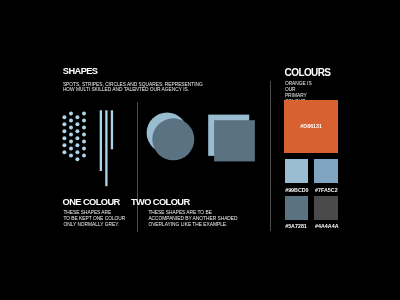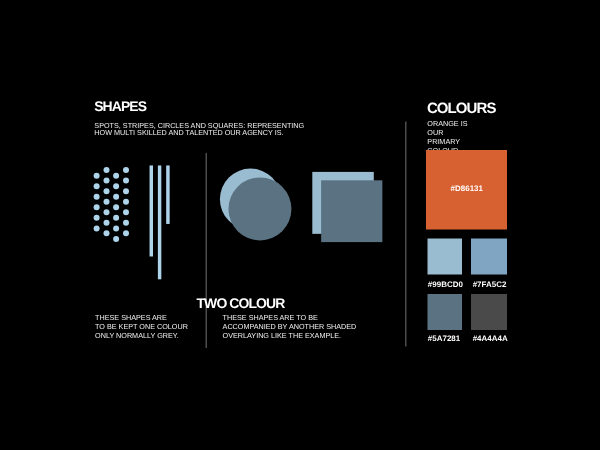--- a/index.html
+++ b/index.html
@@ -65,20 +65,21 @@
 
   <div class="abs divider" style="left:136.5px;top:102px;height:130px;"></div>
 
   <svg class="abs" style="left:144px;top:108px;" width="115" height="58">
     <circle id="c-light" cx="23" cy="24.8" r="20.4" fill="#99BCD0"></circle>
     <circle id="c-dark" cx="29.3" cy="31.3" r="21" fill="#5A7281"></circle>
     <rect id="s-light" x="64.2" y="6.6" width="41" height="41.3" fill="#99BCD0"></rect>
     <rect id="s-dark" x="70.1" y="12.2" width="40.8" height="41.2" fill="#5A7281"></rect>
   </svg>
 
+  <div class="abs h-title" style="left:62.6px;top:197.7px;">ONE COLOUR</div>
   <div class="abs body" style="left:63.4px;top:209.8px;">THESE SHAPES ARE
 TO BE KEPT ONE COLOUR
 ONLY NORMALLY GREY.</div>
 
   <div class="abs h-title" style="left:131px;top:197.7px;">TWO COLOUR</div>
   <div class="abs body" style="left:148.4px;top:209.8px;">THESE SHAPES ARE TO BE
 ACCOMPANIED BY ANOTHER SHADED
 OVERLAYING LIKE THE EXAMPLE.</div>
 
   <div class="abs divider" style="left:269.5px;top:81px;height:150px;"></div>

